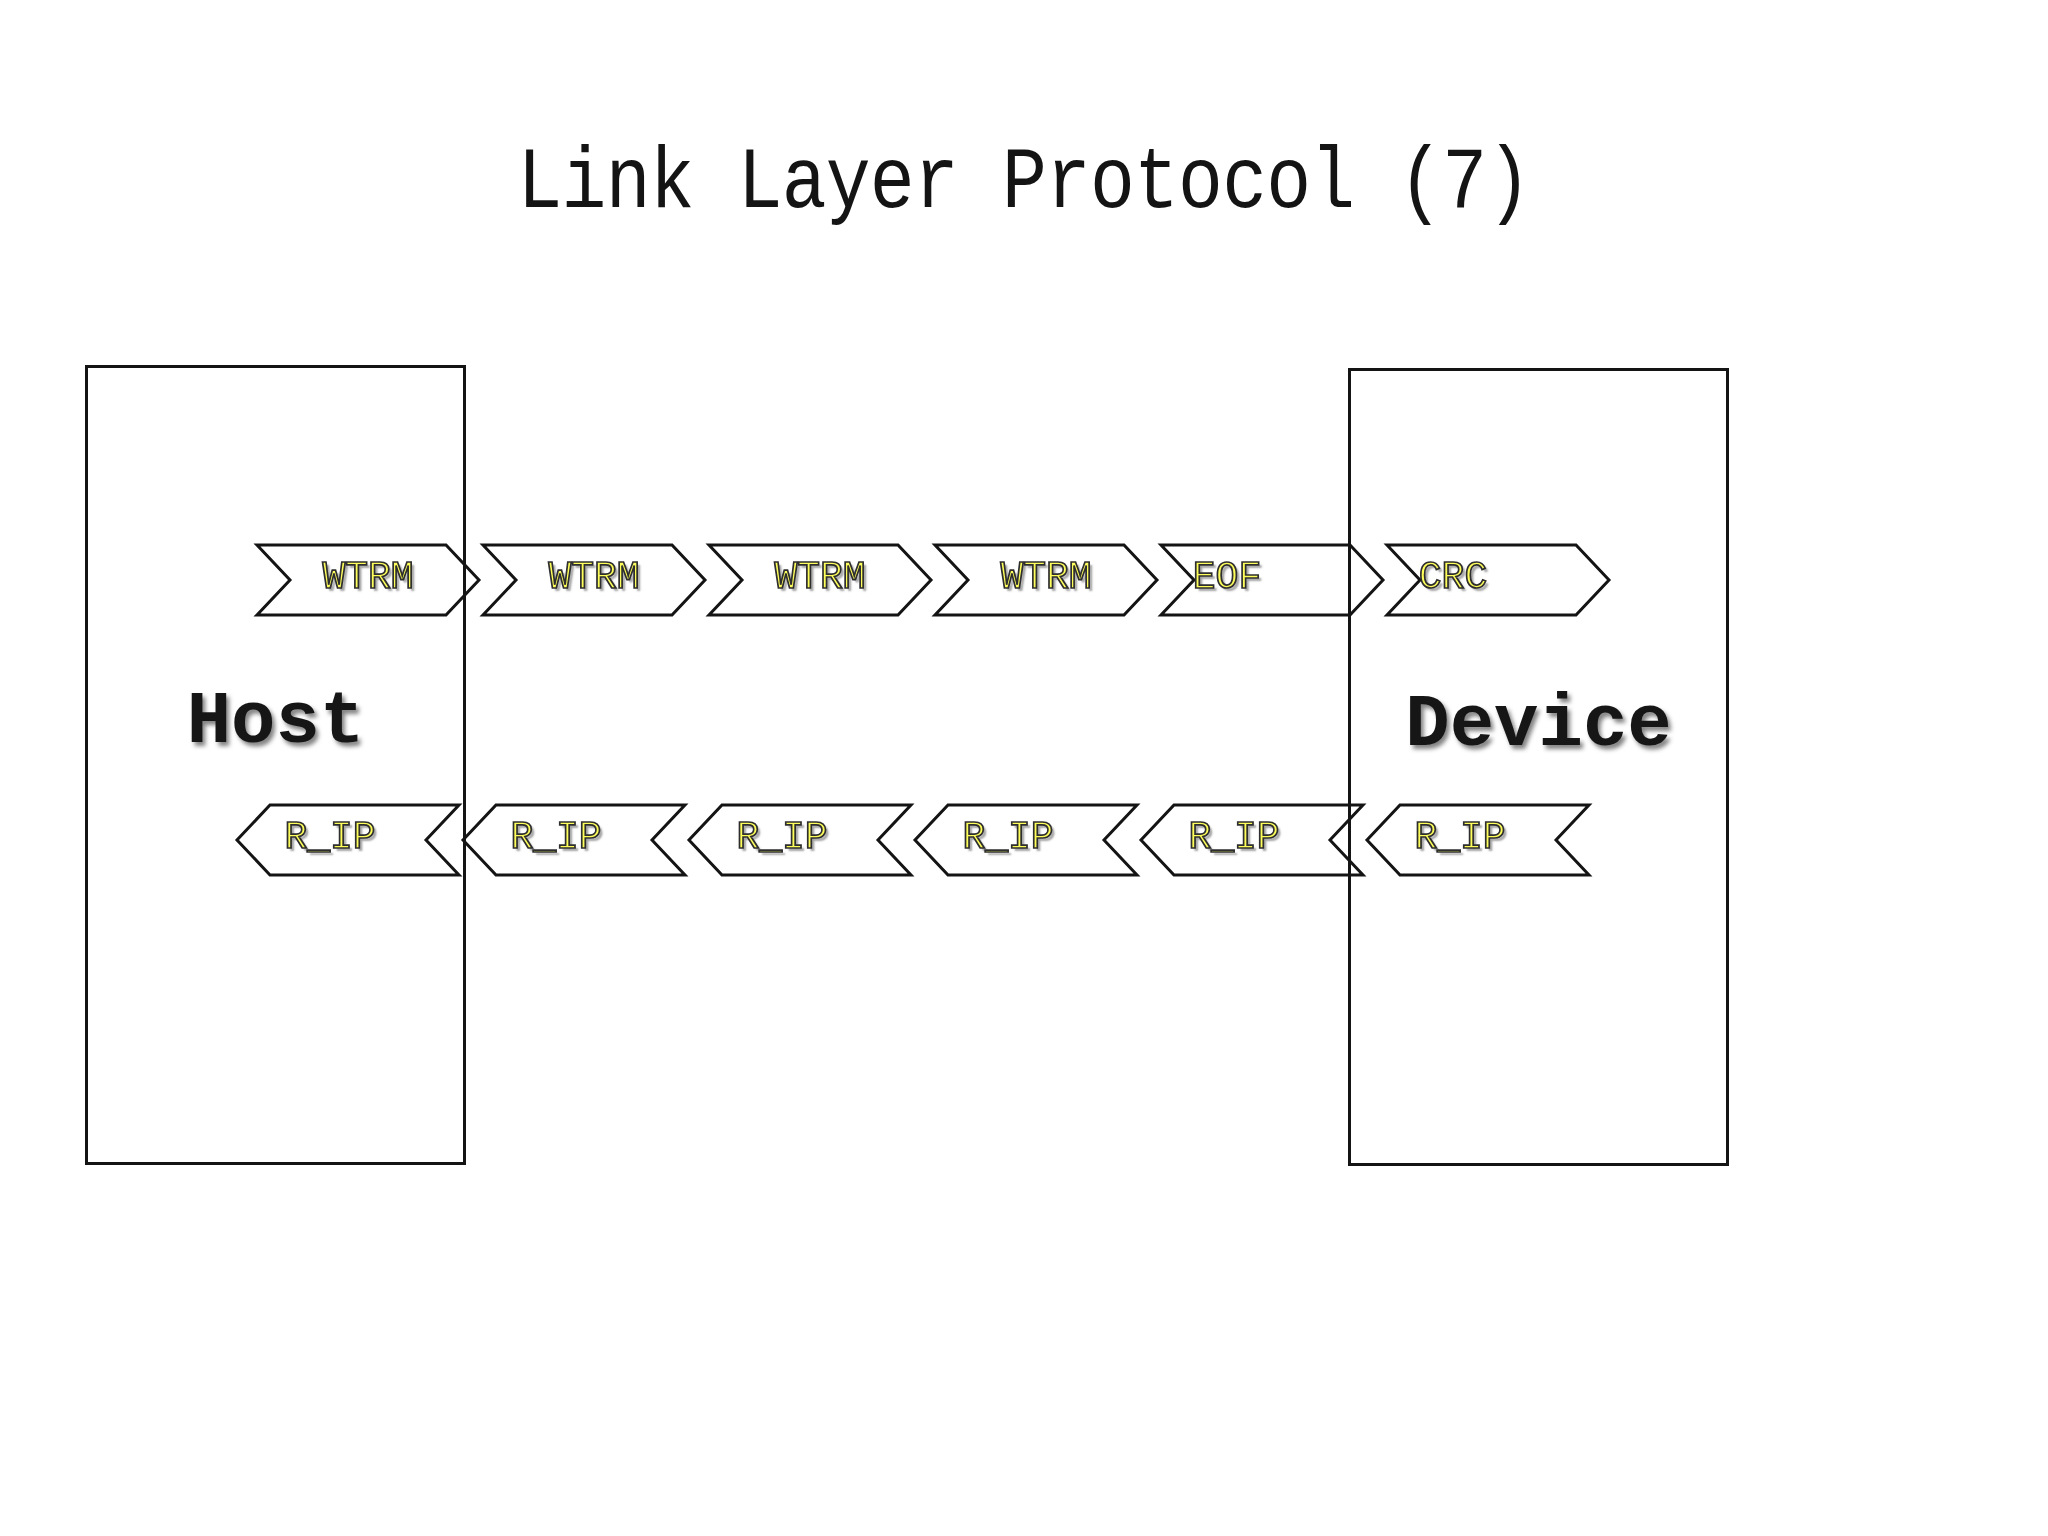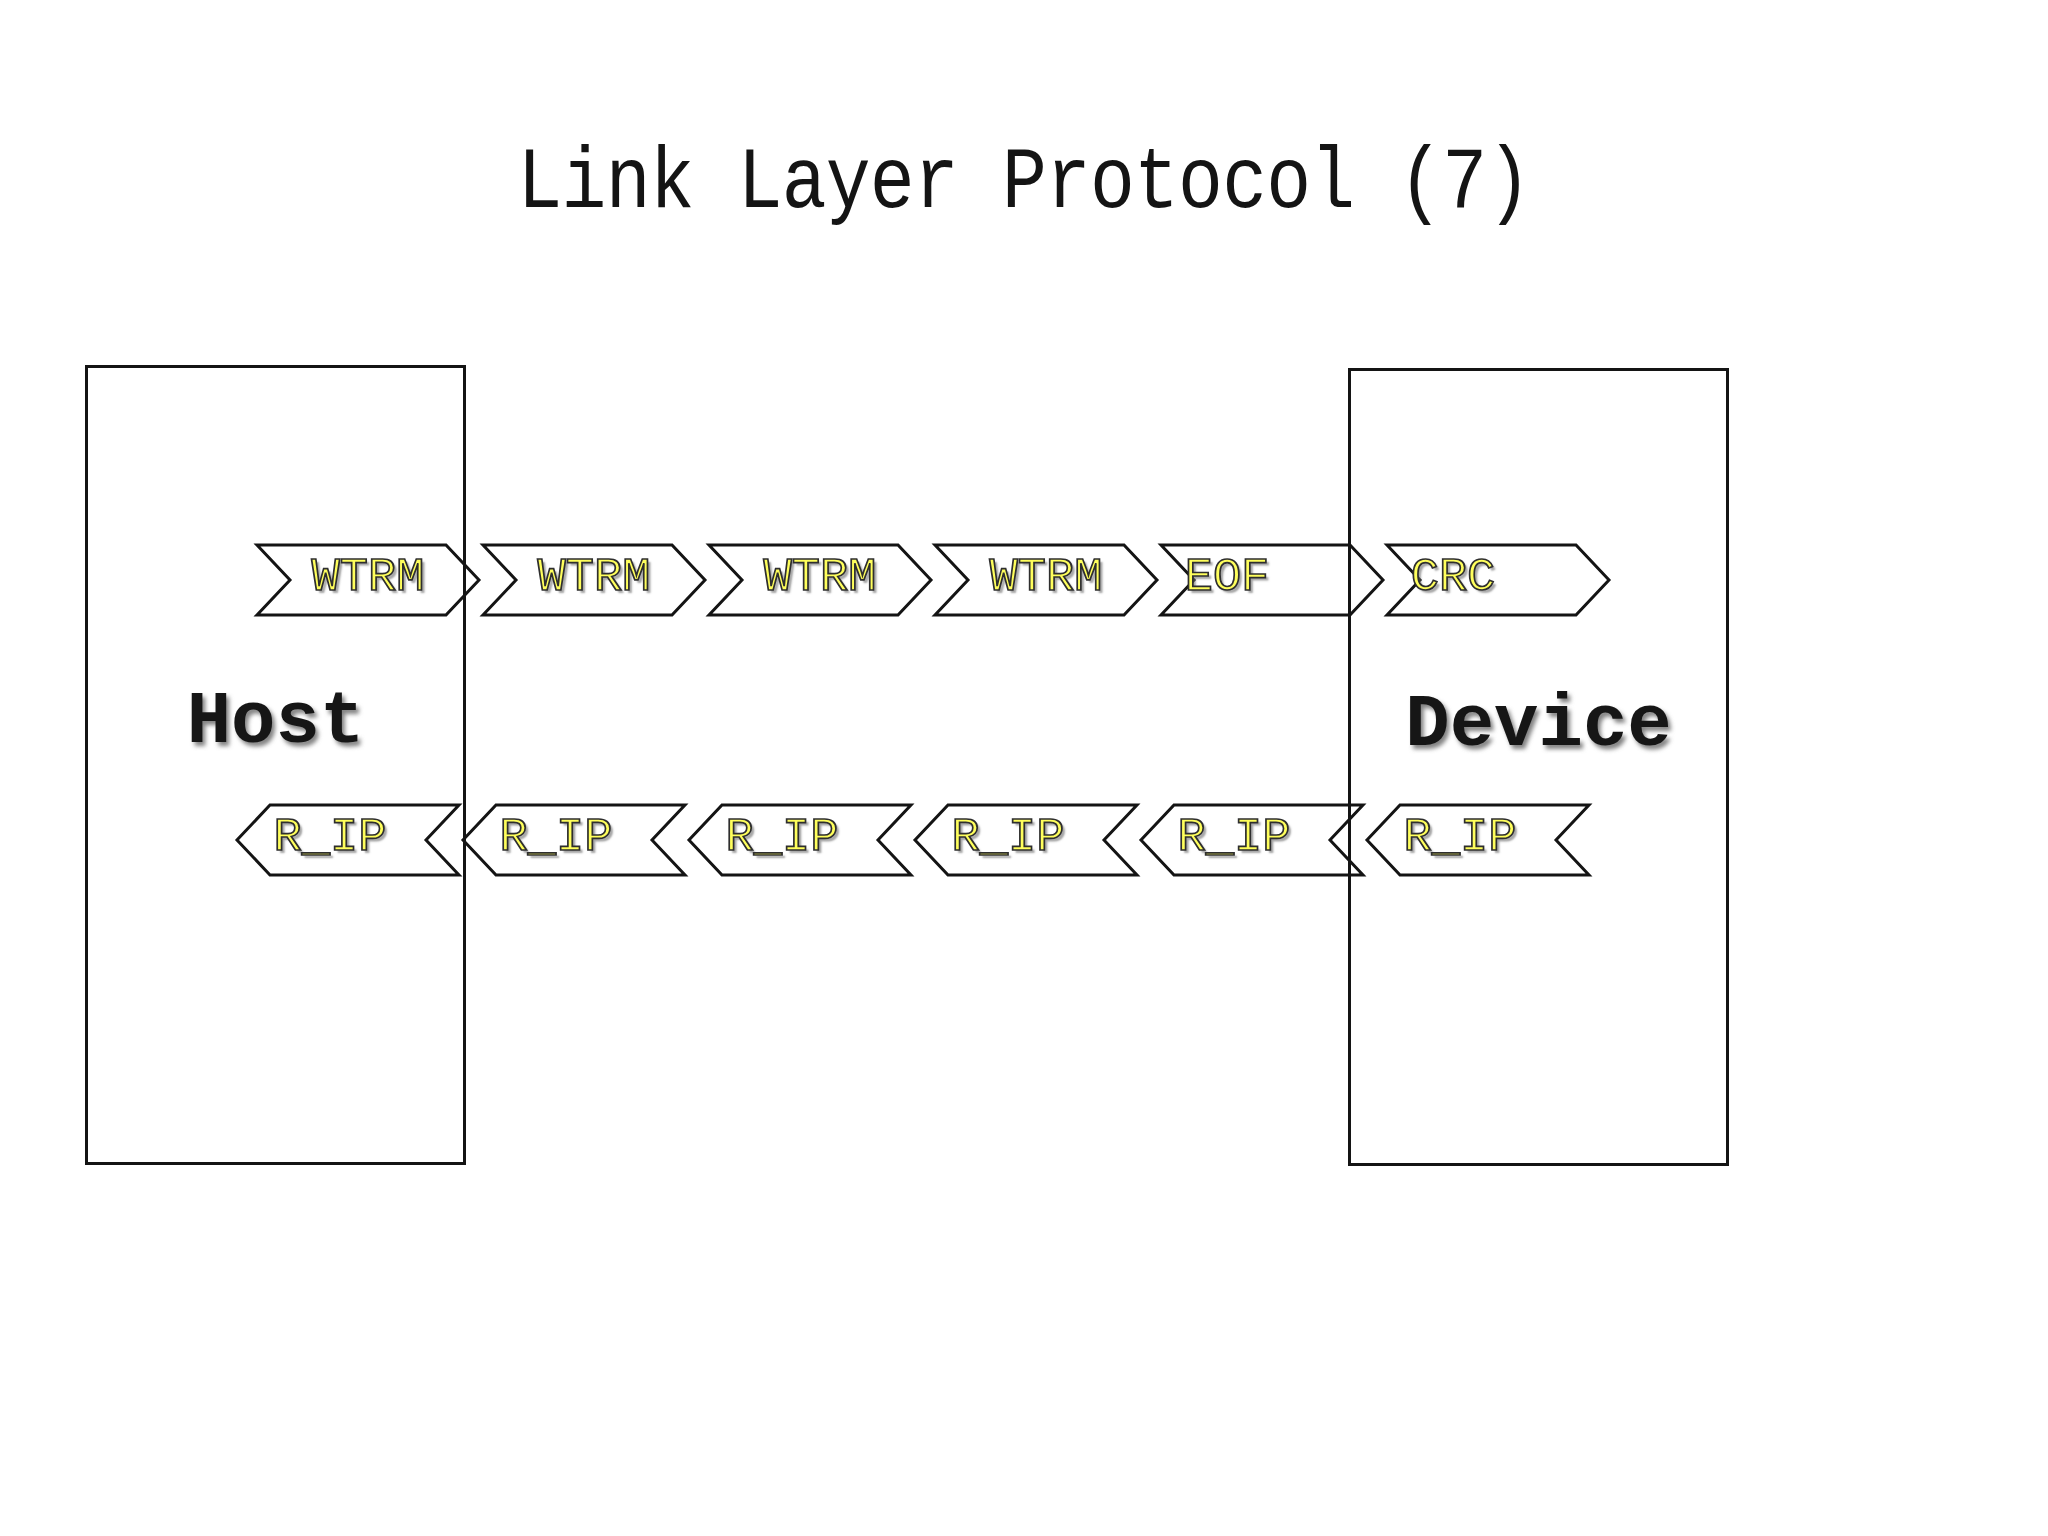--- a/index.html
+++ b/index.html
@@ -51,21 +51,21 @@
     stroke:#141414;
     stroke-width:3;
     stroke-linejoin:miter;
   }
   .frame-label{
     position:absolute;
     left:0;top:0;right:0;bottom:0;
     display:flex;
     align-items:center;
     justify-content:center;
-    font-size:47px;
+    font-size:38px;
     line-height:1;
     padding-bottom:5px;
     color:#ffff5c;
     -webkit-text-stroke:1.7px #2e2e2e;
     text-shadow:3px 3px 2px rgba(105,105,105,0.6);
     white-space:nowrap;
   }
   .rows{position:absolute;left:0;top:0;width:100%;height:100%;}
 </style>
 </head>

